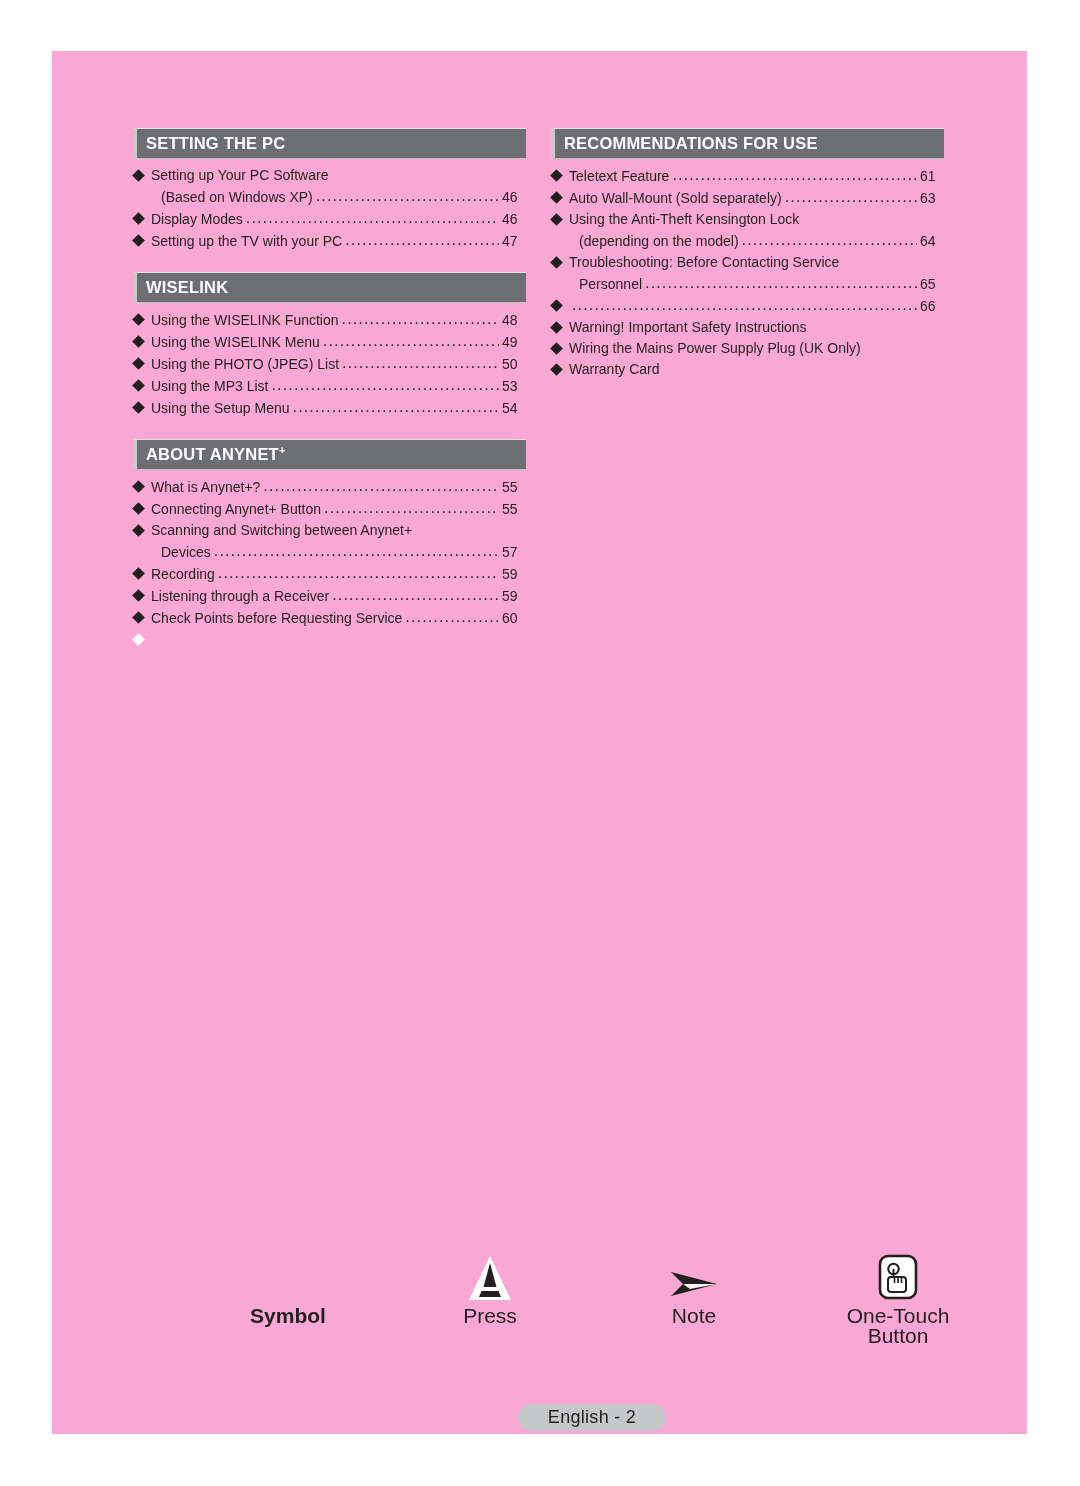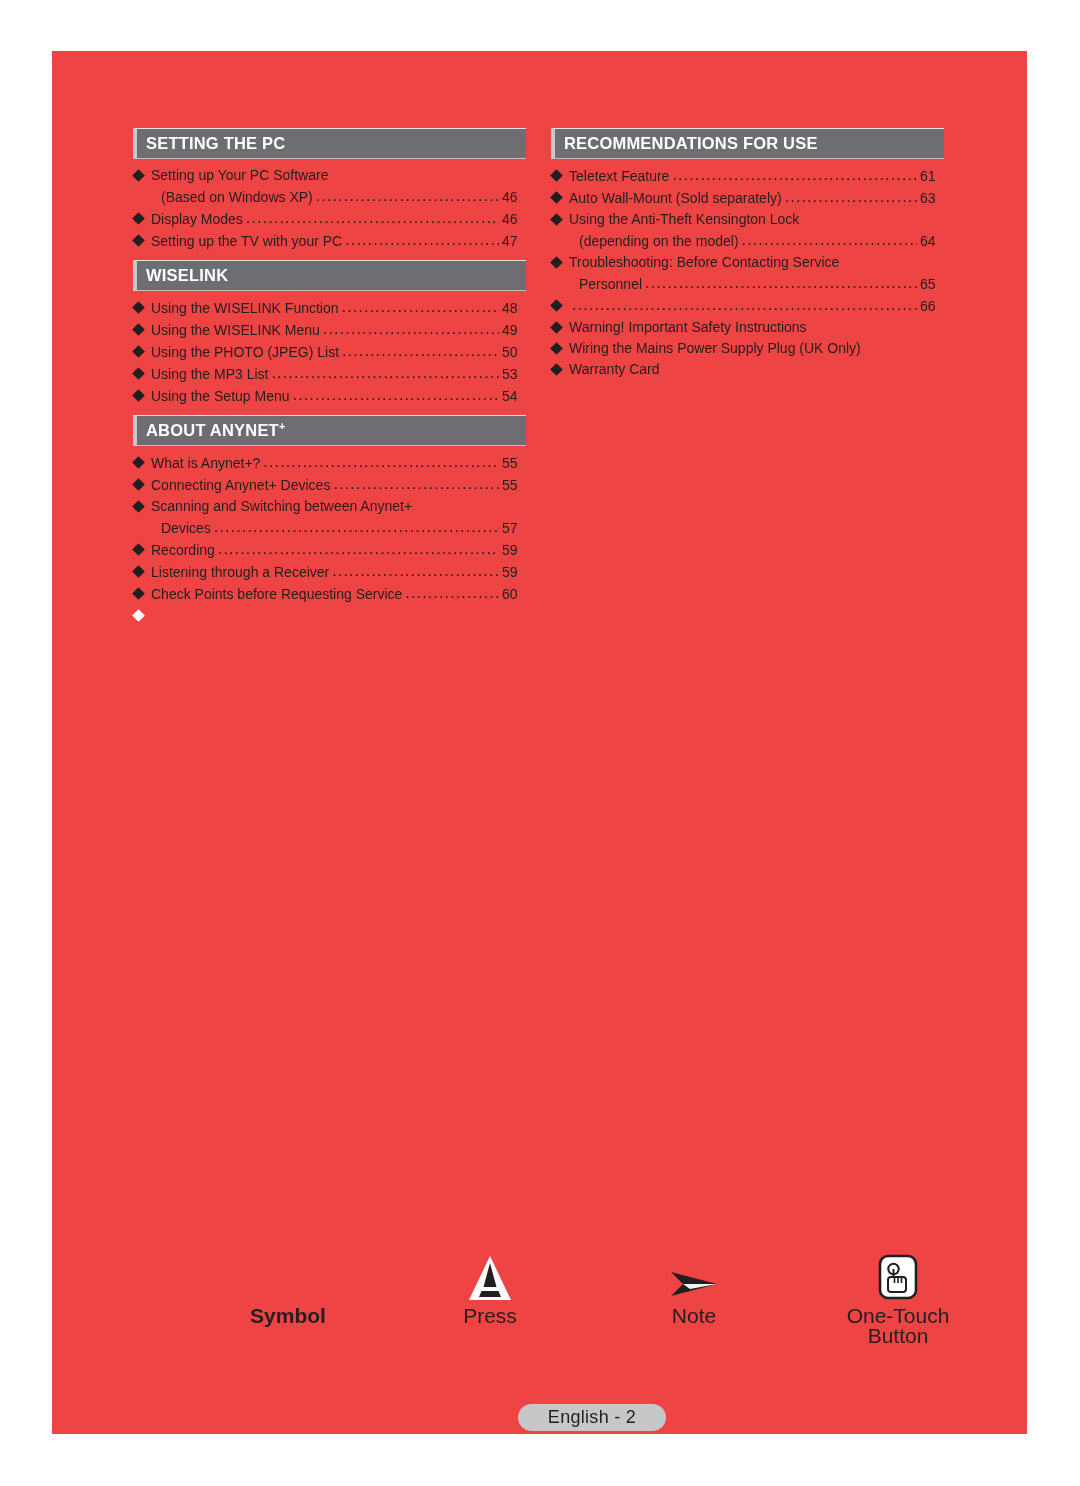--- a/index.html
+++ b/index.html
@@ -14,21 +14,21 @@
     font-family: "Liberation Sans", sans-serif;
     -webkit-font-smoothing: antialiased;
   }
 
   .page {
     position: absolute;
     left: 52px;
     top: 51px;
     width: 975px;
     height: 1383px;
-    background: #ef4444;
+    background: #f9a8d4;
   }
 
   
   .col {
     position: absolute;
     top: 77px;
     width: 393px;
   }
   .col-left  { left: 81px; }
   .col-right { left: 499px; }
@@ -110,21 +110,21 @@
     content: "..............................................................................................";
   }
   .row .pg {
     flex: 0 0 auto;
     text-align: left;
     min-width: 24px;
     padding-left: 2px;
   }
   .row.no-leader .leader::before { content: ""; }
 
-  .sec-block + .sec-block { margin-top: 8px; }
+  .sec-block + .sec-block { margin-top: 20px; }
   .sec-body { padding-top: 1px; }
 
   
   .legend {
     position: absolute;
     left: 81px;
     top: 1195px;
     width: 815px;
     height: 105px;
   }
@@ -275,21 +275,21 @@
               <span class="dia"></span>
               <div class="row">
                 <span class="label">What is Anynet+?</span>
                 <span class="leader"></span>
                 <span class="pg">55</span>
               </div>
             </li>
             <li class="toc-item">
               <span class="dia"></span>
               <div class="row">
-                <span class="label">Connecting Anynet+ Devices</span>
+                <span class="label">Connecting Anynet+ Button</span>
                 <span class="leader"></span>
                 <span class="pg">55</span>
               </div>
             </li>
             <li class="toc-item">
               <span class="dia"></span>
               <div class="row no-leader no-page">
                 <span class="label">Scanning and Switching between Anynet+</span>
                 <span class="leader"></span>
               </div>

